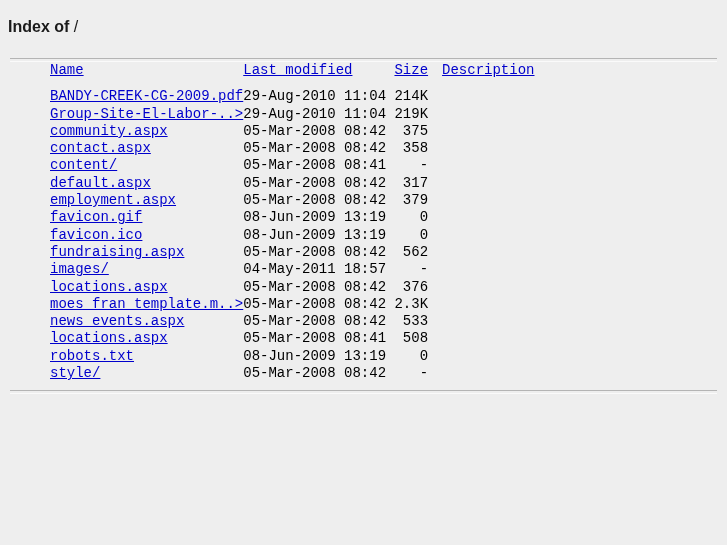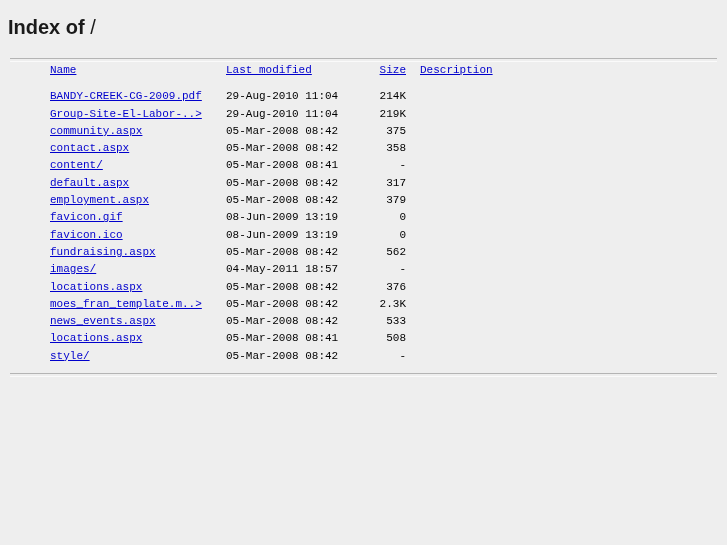--- a/index.html
+++ b/index.html
@@ -11,21 +11,21 @@
     width: 727px;
     height: 545px;
     background: #eeeeee;
     font-family: "Liberation Sans", sans-serif;
     color: #000000;
     overflow: hidden;
   }
 
   #page-title {
     font-family: "Liberation Sans", sans-serif;
-    font-size: 20px;
+    font-size: 16px;
     font-weight: bold;
     color: #1a1a1a;
     margin: 0;
     padding: 13px 0 0 8px;
     line-height: 28px;
     letter-spacing: 0px;
     white-space: pre;
   }
   #page-title .slash {
     font-weight: normal;
@@ -43,21 +43,21 @@
   #rule-bottom { margin-top: 8px; }
 
   #listing-wrap {
     padding-left: 8px;
   }
 
   table.listing {
     border-collapse: collapse;
     border-spacing: 0;
     font-family: "Liberation Mono", "DejaVu Sans Mono", monospace;
-    font-size: 11px;
+    font-size: 14px;
     line-height: 17.3px;
     margin: 0;
     padding: 0;
   }
   table.listing th,
   table.listing td {
     padding: 0;
     margin: 0;
     text-align: left;
     vertical-align: top;
@@ -190,20 +190,26 @@
           <td class="col-size cell-plain">533</td>
           <td class="col-desc cell-plain"></td>
         </tr>
         <tr>
           <td class="col-name"><a class="dirlink" href="#">locations.aspx</a></td>
           <td class="col-date cell-plain">05-Mar-2008 08:41</td>
           <td class="col-size cell-plain">508</td>
           <td class="col-desc cell-plain"></td>
         </tr>
         <tr>
+          <td class="col-name"><a class="dirlink" href="#">robots.txt</a></td>
+          <td class="col-date cell-plain">08-Jun-2009 13:19</td>
+          <td class="col-size cell-plain">0</td>
+          <td class="col-desc cell-plain"></td>
+        </tr>
+        <tr>
           <td class="col-name"><a class="dirlink" href="#">style/</a></td>
           <td class="col-date cell-plain">05-Mar-2008 08:42</td>
           <td class="col-size cell-plain">-</td>
           <td class="col-desc cell-plain"></td>
         </tr>
       </tbody>
   </table>
 </div>
 
 <hr class="rule" id="rule-bottom">

